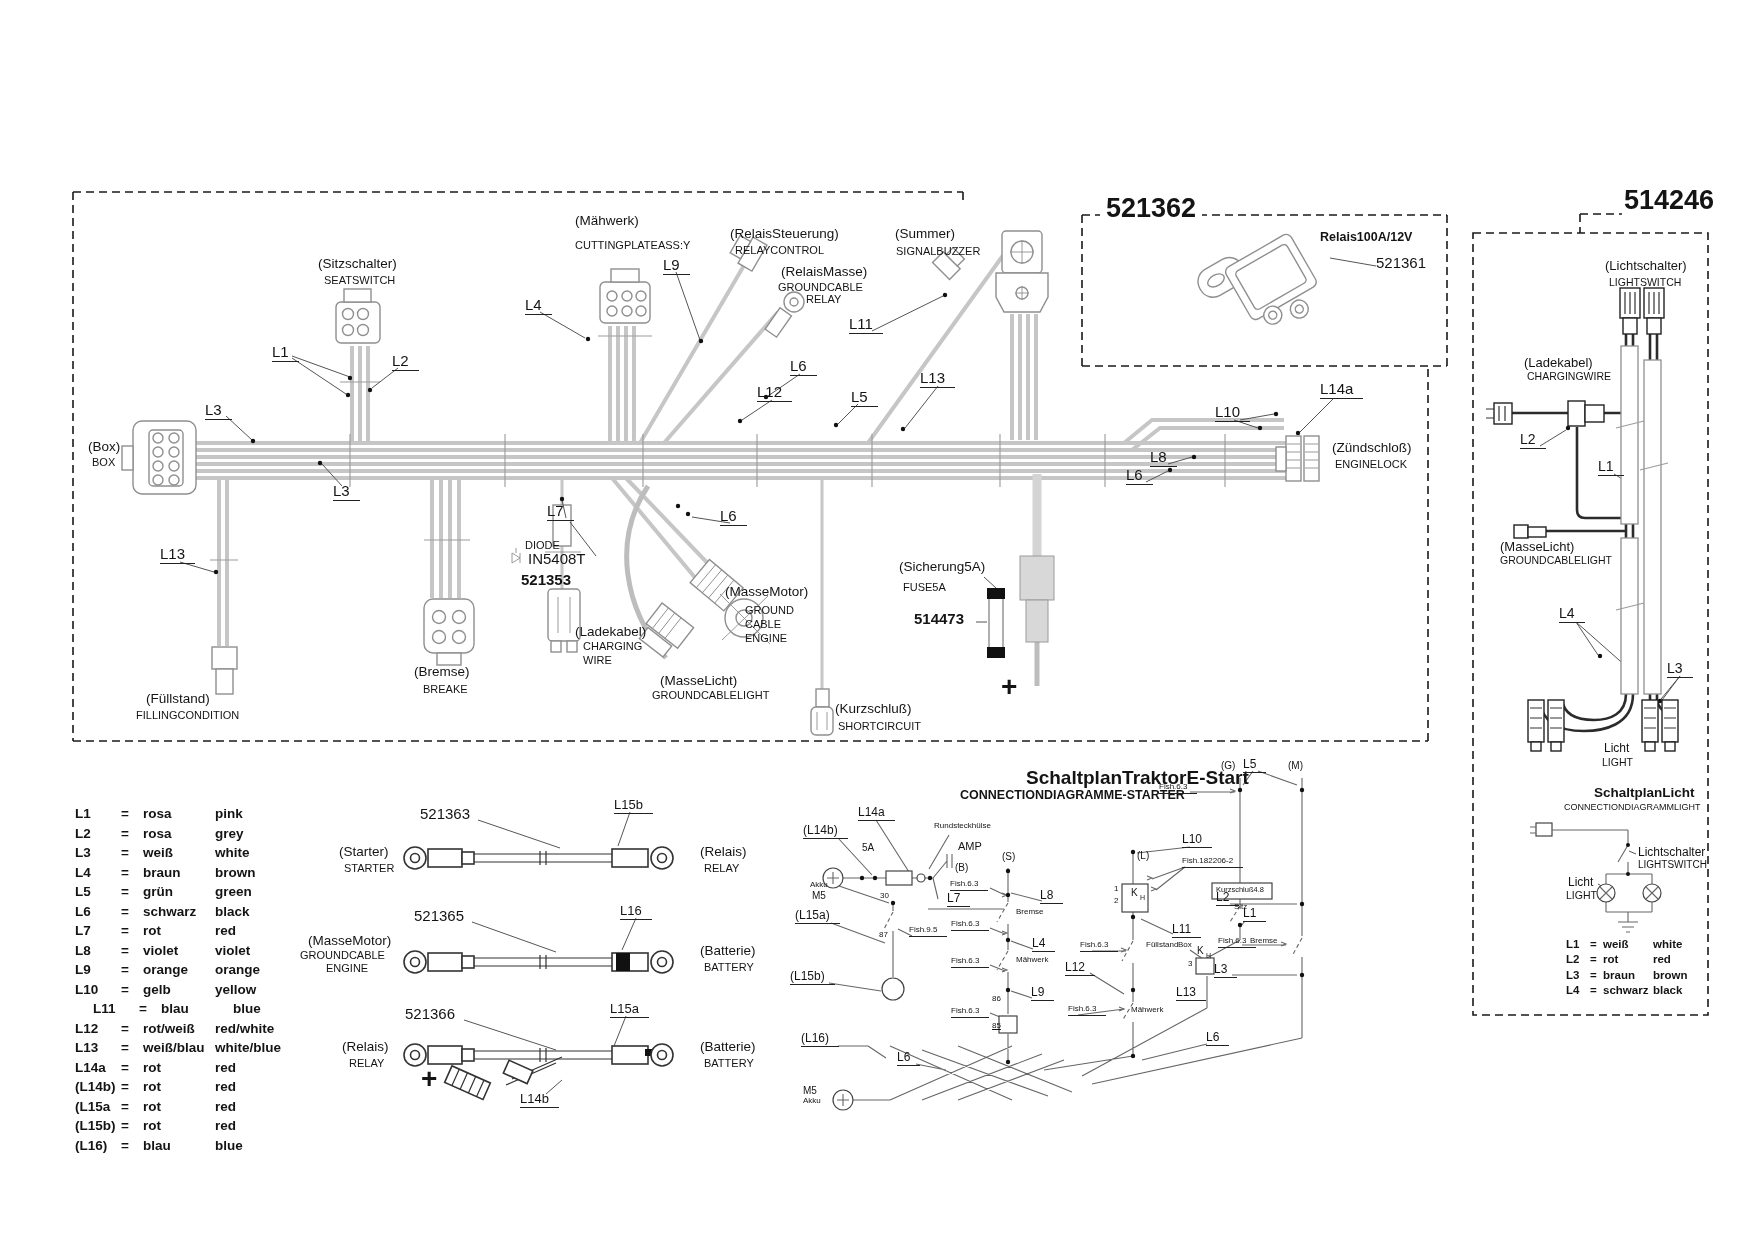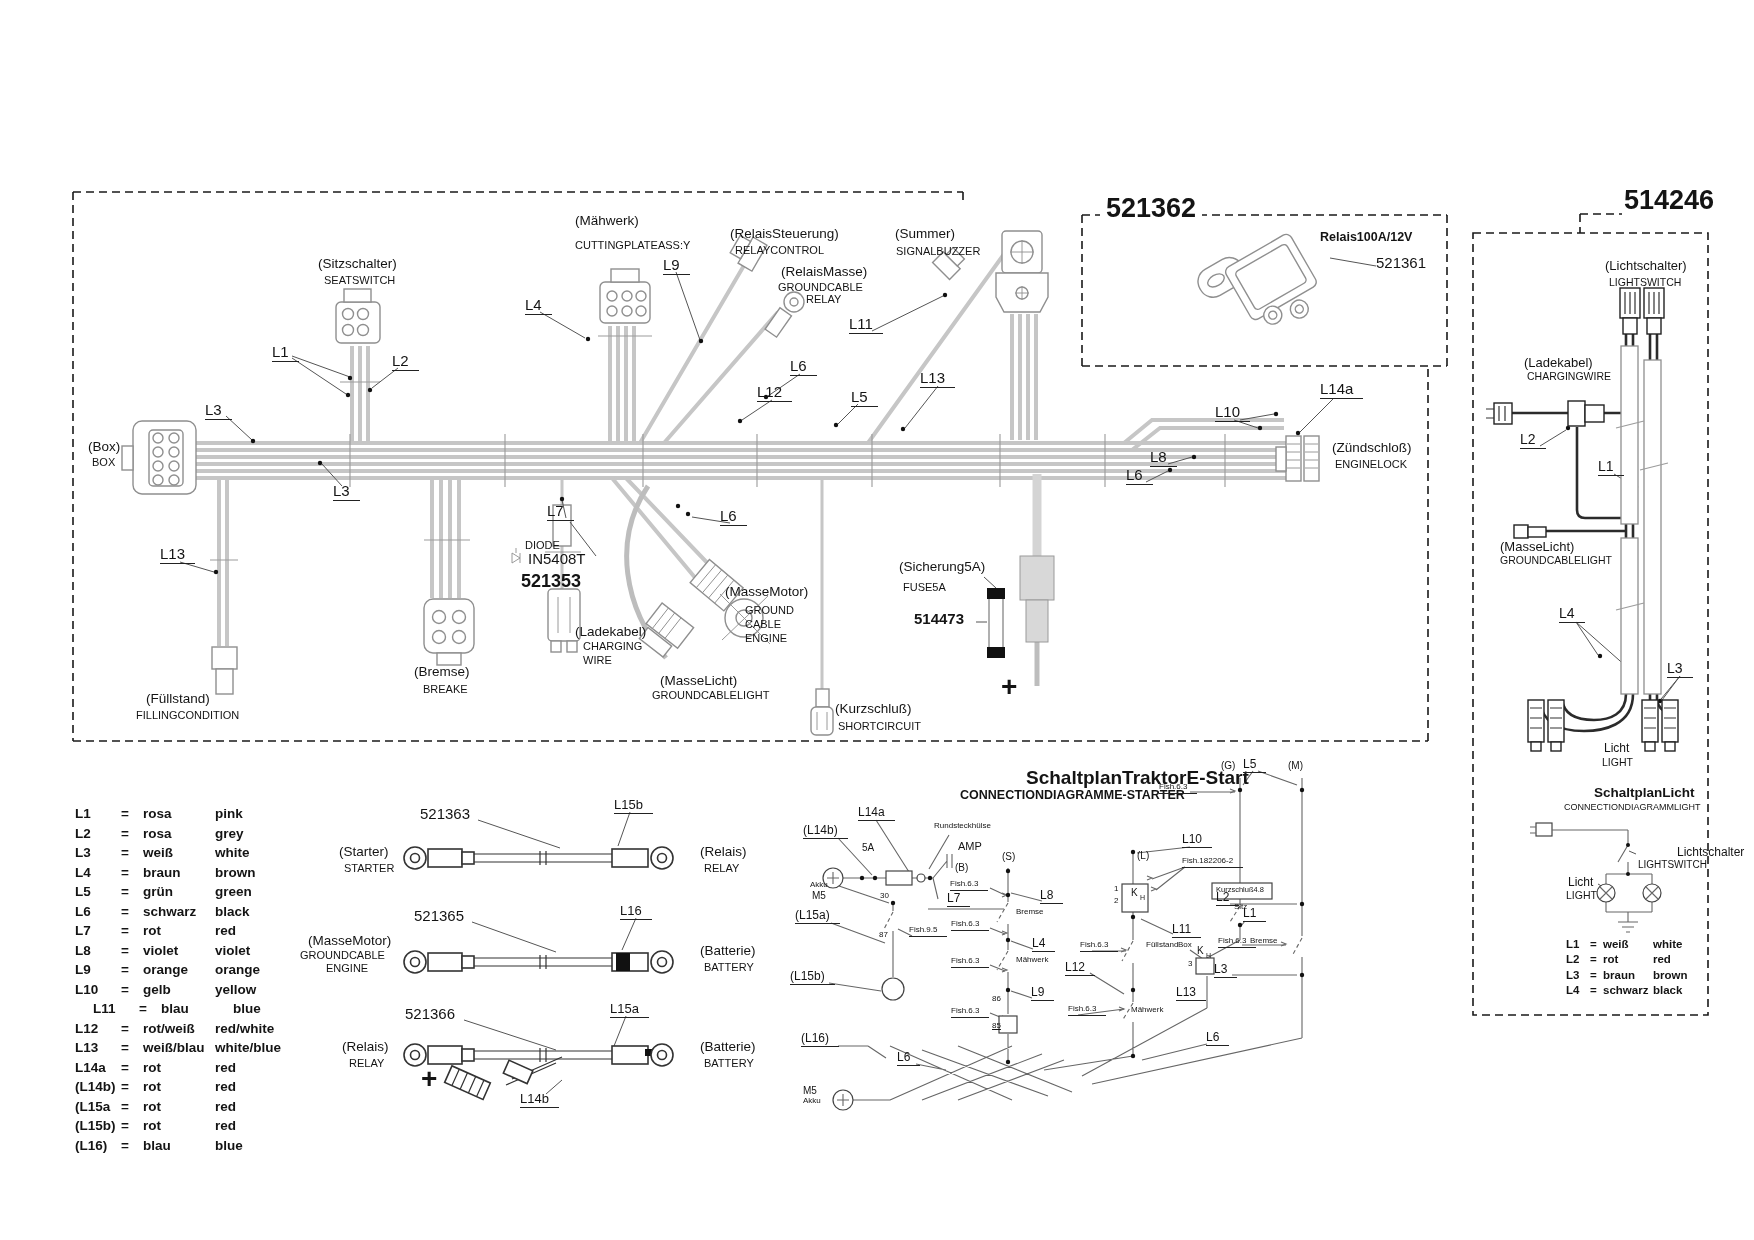--- a/index.html
+++ b/index.html
@@ -390,21 +390,21 @@
       <div class="lb ul" style="left: 920px; top: 370px; font-size: 15px;">L13</div>
       <div class="lb ul" style="left: 1320px; top: 381px; font-size: 15px;">L14a</div>
       <div class="lb ul" style="left: 1215px; top: 404px; font-size: 15px;">L10</div>
       <div class="lb" style="left: 1332px; top: 441px; font-size: 13.5px;">(Zündschloß)</div>
       <div class="lb" style="left: 1335px; top: 459px; font-size: 11px;">ENGINELOCK</div>
       <div class="lb ul" style="left: 1150px; top: 449px; font-size: 15px;">L8</div>
       <div class="lb ul" style="left: 1126px; top: 467px; font-size: 15px;">L6</div>
       <div class="lb ul" style="left: 547px; top: 503px; font-size: 15px;">L7</div>
       <div class="lb" style="left: 525px; top: 540px; font-size: 11px;">DIODE</div>
       <div class="lb" style="left: 528px; top: 551px; font-size: 15px;">IN5408T</div>
-      <div class="lb bold" style="left: 521px; top: 572px; font-size: 18px;">521353</div>
+      <div class="lb bold" style="left: 521px; top: 572px; font-size: 15px;">521353</div>
       <div class="lb ul" style="left: 720px; top: 508px; font-size: 15px;">L6</div>
       <div class="lb ul" style="left: 160px; top: 546px; font-size: 15px;">L13</div>
       <div class="lb" style="left: 575px; top: 625px; font-size: 13.5px;">(Ladekabel)</div>
       <div class="lb" style="left: 583px; top: 641px; font-size: 11px;">CHARGING</div>
       <div class="lb" style="left: 583px; top: 655px; font-size: 11px;">WIRE</div>
       <div class="lb" style="left: 725px; top: 585px; font-size: 13.5px;">(MasseMotor)</div>
       <div class="lb" style="left: 745px; top: 605px; font-size: 11px;">GROUND</div>
       <div class="lb" style="left: 745px; top: 619px; font-size: 11px;">CABLE</div>
       <div class="lb" style="left: 745px; top: 633px; font-size: 11px;">ENGINE</div>
       <div class="lb" style="left: 414px; top: 665px; font-size: 13.5px;">(Bremse)</div>
@@ -430,21 +430,21 @@
       <div class="lb ul" style="left: 1520px; top: 432px; font-size: 14px;">L2</div>
       <div class="lb ul" style="left: 1598px; top: 459px; font-size: 14px;">L1</div>
       <div class="lb" style="left: 1500px; top: 540px; font-size: 13px;">(MasseLicht)</div>
       <div class="lb" style="left: 1500px; top: 555px; font-size: 10.5px;">GROUNDCABLELIGHT</div>
       <div class="lb ul" style="left: 1559px; top: 606px; font-size: 14px;">L4</div>
       <div class="lb ul" style="left: 1667px; top: 661px; font-size: 14px;">L3</div>
       <div class="lb" style="left: 1604px; top: 742px; font-size: 12px;">Licht</div>
       <div class="lb" style="left: 1602px; top: 757px; font-size: 10.5px;">LIGHT</div>
       <div class="lb bold" style="left: 1594px; top: 786px; font-size: 13.5px;">SchaltplanLicht</div>
       <div class="lb" style="left: 1564px; top: 803px; font-size: 9px;">CONNECTIONDIAGRAMMLIGHT</div>
-      <div class="lb" style="left: 1638px; top: 846px; font-size: 12px; margin-left: 39px;">Lichtschalter</div>
+      <div class="lb" style="left: 1638px; top: 846px; font-size: 12px;">Lichtschalter</div>
       <div class="lb" style="left: 1638px; top: 860px; font-size: 10px;">LIGHTSWITCH</div>
       <div class="lb" style="left: 1568px; top: 876px; font-size: 12px;">Licht</div>
       <div class="lb" style="left: 1566px; top: 890px; font-size: 10.5px;">LIGHT</div>
       <div class="lb" style="left: 420px; top: 806px; font-size: 15px;">521363</div>
       <div class="lb ul" style="left: 614px; top: 798px; font-size: 13px;">L15b</div>
       <div class="lb" style="left: 339px; top: 845px; font-size: 13.5px;">(Starter)</div>
       <div class="lb" style="left: 344px; top: 863px; font-size: 11px;">STARTER</div>
       <div class="lb" style="left: 700px; top: 845px; font-size: 13.5px;">(Relais)</div>
       <div class="lb" style="left: 704px; top: 863px; font-size: 11px;">RELAY</div>
       <div class="lb" style="left: 414px; top: 908px; font-size: 15px;">521365</div>

